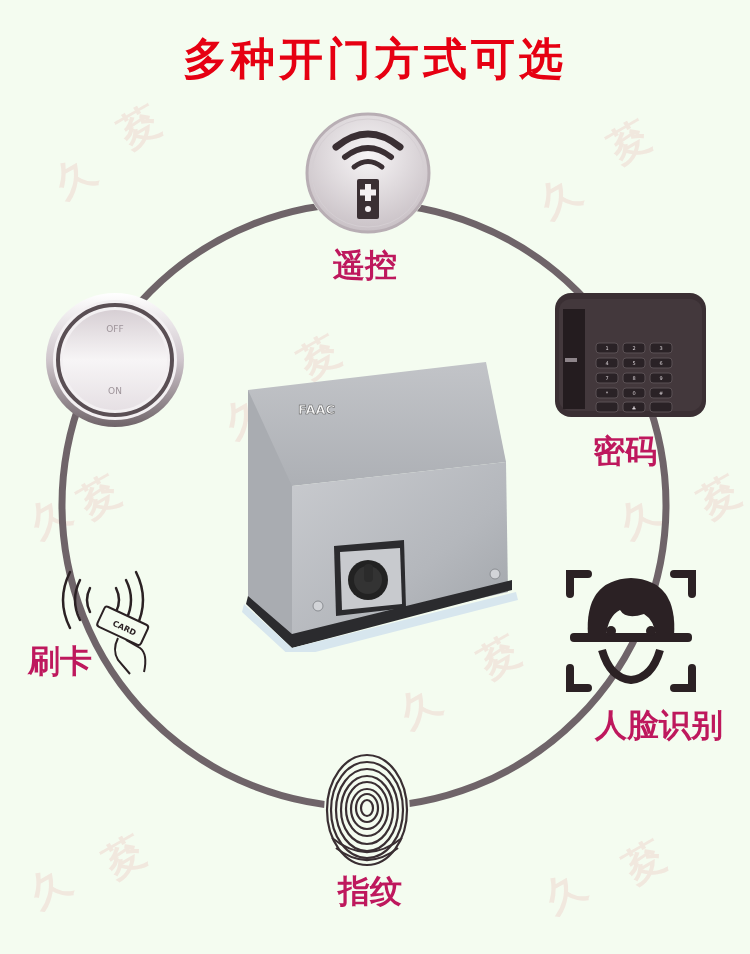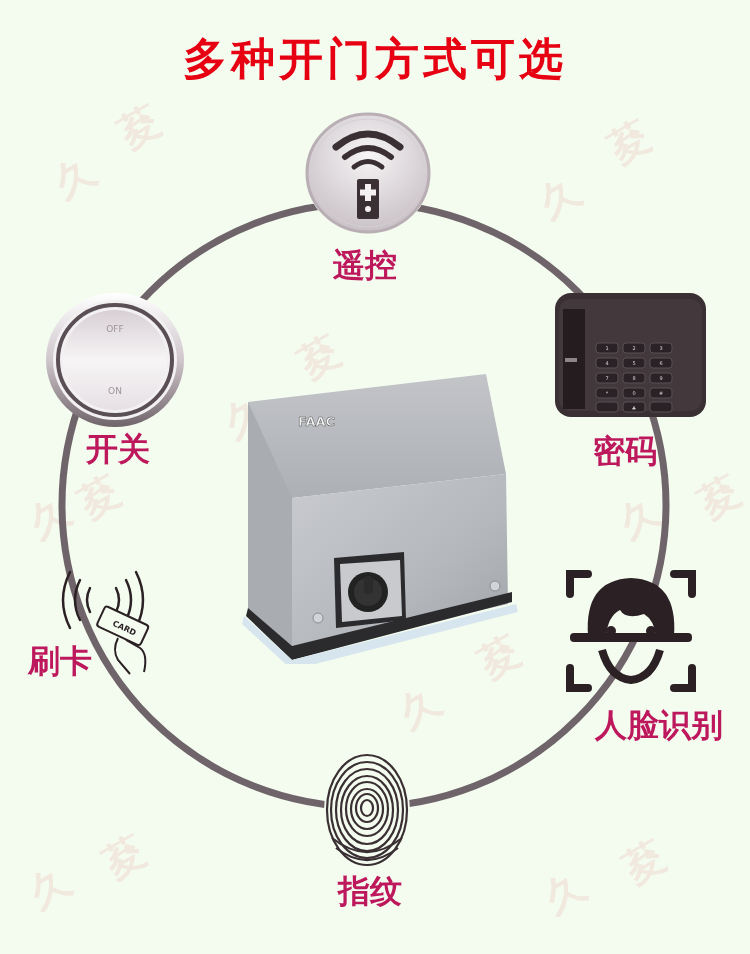--- a/index.html
+++ b/index.html
@@ -189,23 +189,22 @@
         </linearGradient>
       </defs>
       <ellipse cx="70" cy="68" rx="69" ry="67" fill="url(#sw1)"></ellipse>
       <ellipse cx="70" cy="68" rx="62" ry="60" fill="#f3f0f2"></ellipse>
       <ellipse cx="70" cy="68" rx="57" ry="55" fill="none" stroke="#5a4f54" stroke-width="4"></ellipse>
       <ellipse cx="70" cy="68" rx="52" ry="50" fill="url(#sw2)"></ellipse>
       <text x="70" y="40" text-anchor="middle" font-size="9" fill="#9e949a" font-family="DejaVu Sans, sans-serif">OFF</text>
       <text x="70" y="102" text-anchor="middle" font-size="9" fill="#9e949a" font-family="DejaVu Sans, sans-serif">ON</text>
     </svg>
   </div>
-  <div class="label" style="left:78px;top:428px;width:80px;">开关</div>
-
-  <div class="device" style="left:236px;top:364px;width:290px;height:300px;">
+
+  <div class="device" style="left:236px;top:352px;width:290px;height:300px;">
     <svg width="290" height="300" viewBox="0 0 290 300">
       <defs>
         <linearGradient id="body1" x1="0" y1="0" x2="1" y2="1">
           <stop offset="0%" stop-color="#c9cbcf"></stop>
           <stop offset="60%" stop-color="#b4b7bc"></stop>
           <stop offset="100%" stop-color="#9fa3a8"></stop>
         </linearGradient>
         <linearGradient id="top1" x1="0" y1="0" x2="0" y2="1">
           <stop offset="0%" stop-color="#c2c4c8"></stop>
           <stop offset="100%" stop-color="#adb0b5"></stop>

